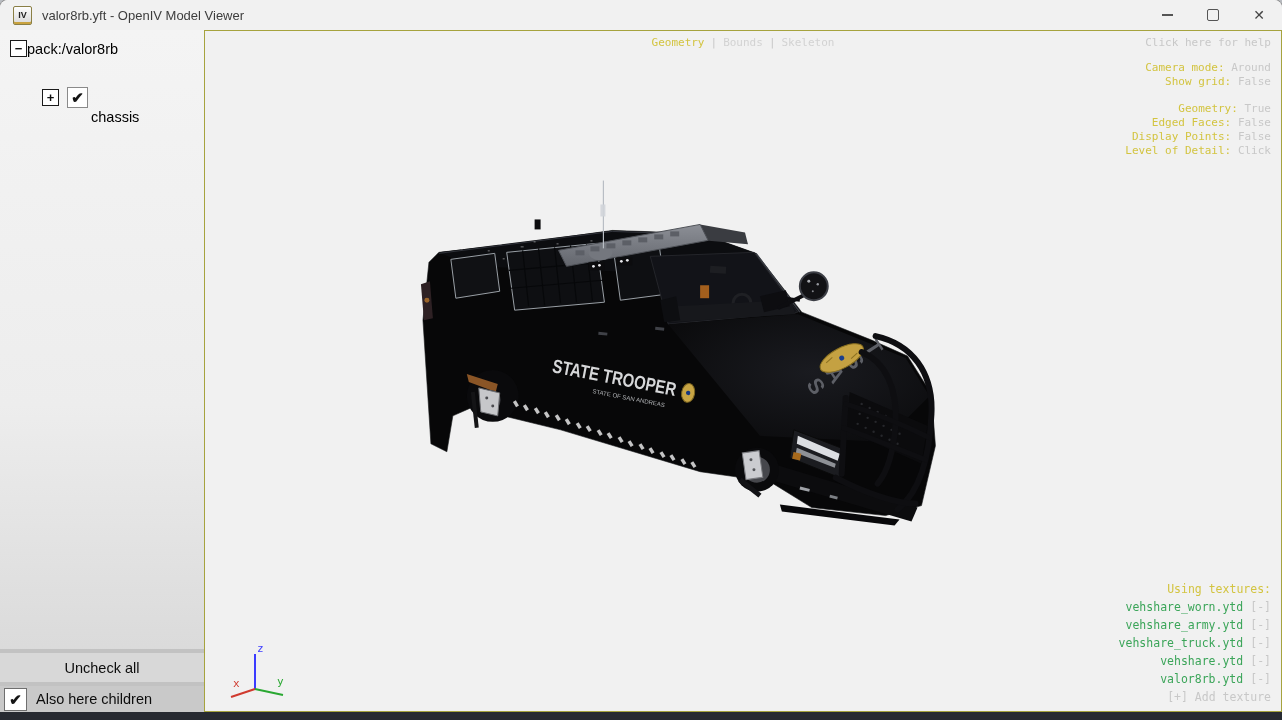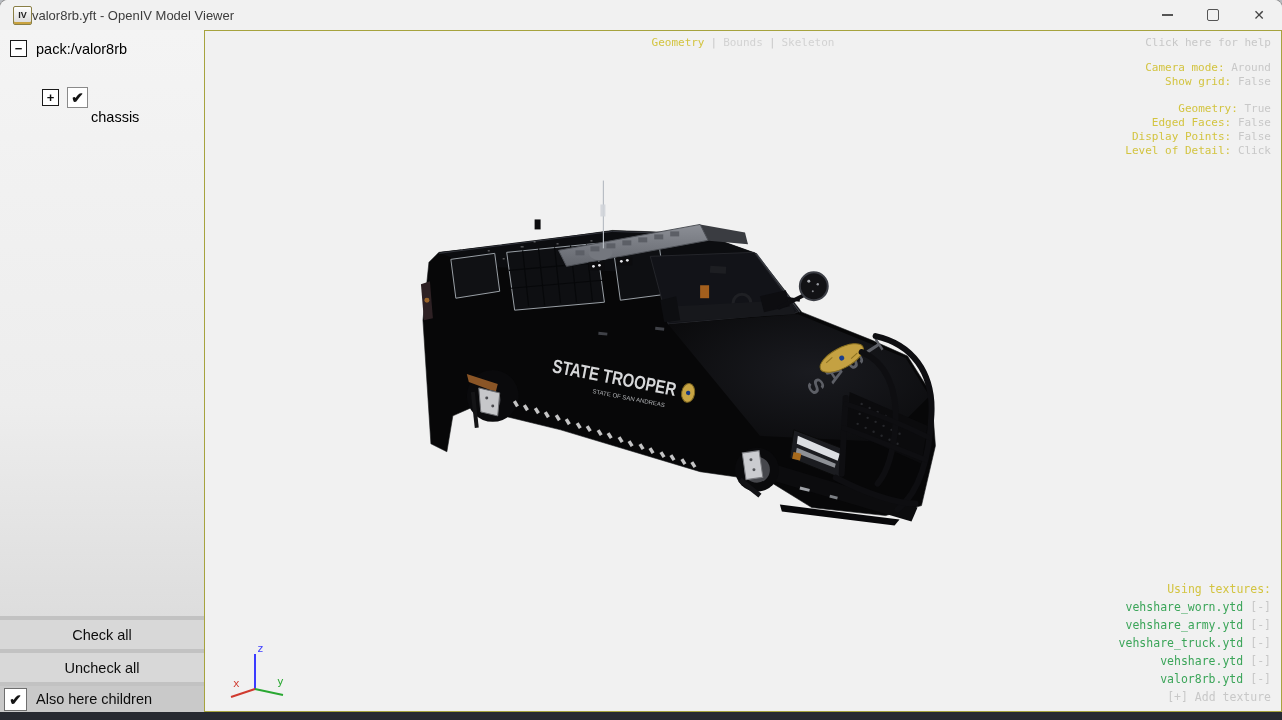--- a/index.html
+++ b/index.html
@@ -3,35 +3,35 @@
 <meta charset="utf-8">
 <style>
   html,body{margin:0;padding:0;background:#b9bcc1;font-family:"Liberation Sans",sans-serif;}
   .window{position:relative;width:1282px;height:720px;background:#f1f1f1;border-radius:8px 8px 0 0;
           overflow:hidden;box-shadow:0 0 0 1px #8e8e8e;}
   
   .titlebar{position:absolute;left:0;top:0;right:0;height:30px;background:#f1f1f1;display:flex;align-items:center;}
   .app-icon{width:17px;height:17px;margin-left:13px;background:linear-gradient(#fefefe,#d8d8d8);
             border:1px solid #8a7f45;border-radius:2px;display:flex;align-items:center;justify-content:center;
             font-size:9px;font-weight:bold;color:#222;box-shadow:inset 0 -2px 0 #c9a23e;}
-  .title-text{font-size:13px;color:#3d3d3d;}
+  .title-text{margin-left:10px;font-size:13px;color:#3d3d3d;}
   .win-controls{position:absolute;right:0;top:0;height:30px;display:flex;}
   .win-btn{width:46px;height:30px;display:flex;align-items:center;justify-content:center;}
   .glyph-min{width:11px;height:1.4px;background:#555;}
   .glyph-max{width:10px;height:10px;border:1.3px solid #555;border-radius:2px;}
   .glyph-close{font-size:14px;color:#444;line-height:1;}
   
   .sidebar{position:absolute;left:0;top:30px;width:204px;bottom:8px;
            background:linear-gradient(180deg,#f4f4f4 0%,#ededed 55%,#d6d6d6 100%);}
   .tree{padding:10px 0 0 10px;}
   .tree-row{display:flex;align-items:center;}
   .tree-row.child{margin-top:13px;padding-left:32px;}
   .toggle-box{width:15px;height:15px;background:#fff;border:1px solid #1a1a1a;display:flex;align-items:center;
               justify-content:center;font-size:13px;font-weight:bold;color:#111;line-height:1;flex:0 0 auto;}
-  .tree-label{margin-left:9px;font-size:14.5px;color:#000;}
+  .tree-label{font-size:14.5px;color:#000;}
   .checkbox{width:19px;height:19px;background:#fff;border:1px solid #8a8a8a;display:flex;align-items:center;
             justify-content:center;flex:0 0 auto;}
   .checkbox .check{font-size:15px;color:#141414;line-height:1;font-weight:bold;}
   .tree-row.child .checkbox{margin-left:8px;}
   .tree-row.child .tree-label{margin-left:3px;margin-top:39px;}
   .side-bottom{position:absolute;left:0;right:0;bottom:0;background:#c2c2c2;padding-top:4px;}
   .side-btn{height:29px;margin-bottom:4px;background:#d8d8d8;display:flex;align-items:center;justify-content:center;
             font-size:14.5px;color:#0d0d0d;}
   .also-row{height:26px;background:#c9c9c9;display:flex;align-items:center;}
   .also-row .checkbox{width:21px;height:21px;margin-left:4px;border:1px solid #6f6f6f;}
@@ -88,21 +88,20 @@
       </div>
       <div class="tree-row child">
         <div class="toggle-box">+</div>
         <div class="checkbox">
           <span class="check">✔</span>
         </div>
         <div class="tree-label">chassis</div>
       </div>
     </div>
     <div class="side-bottom">
-      <div class="side-btn">Check all</div>
       <div class="side-btn">Uncheck all</div>
       <div class="also-row">
         <div class="checkbox">
           <span class="check">✔</span>
         </div>
         <div class="label">Also here children</div>
       </div>
     </div>
   </div>
 

